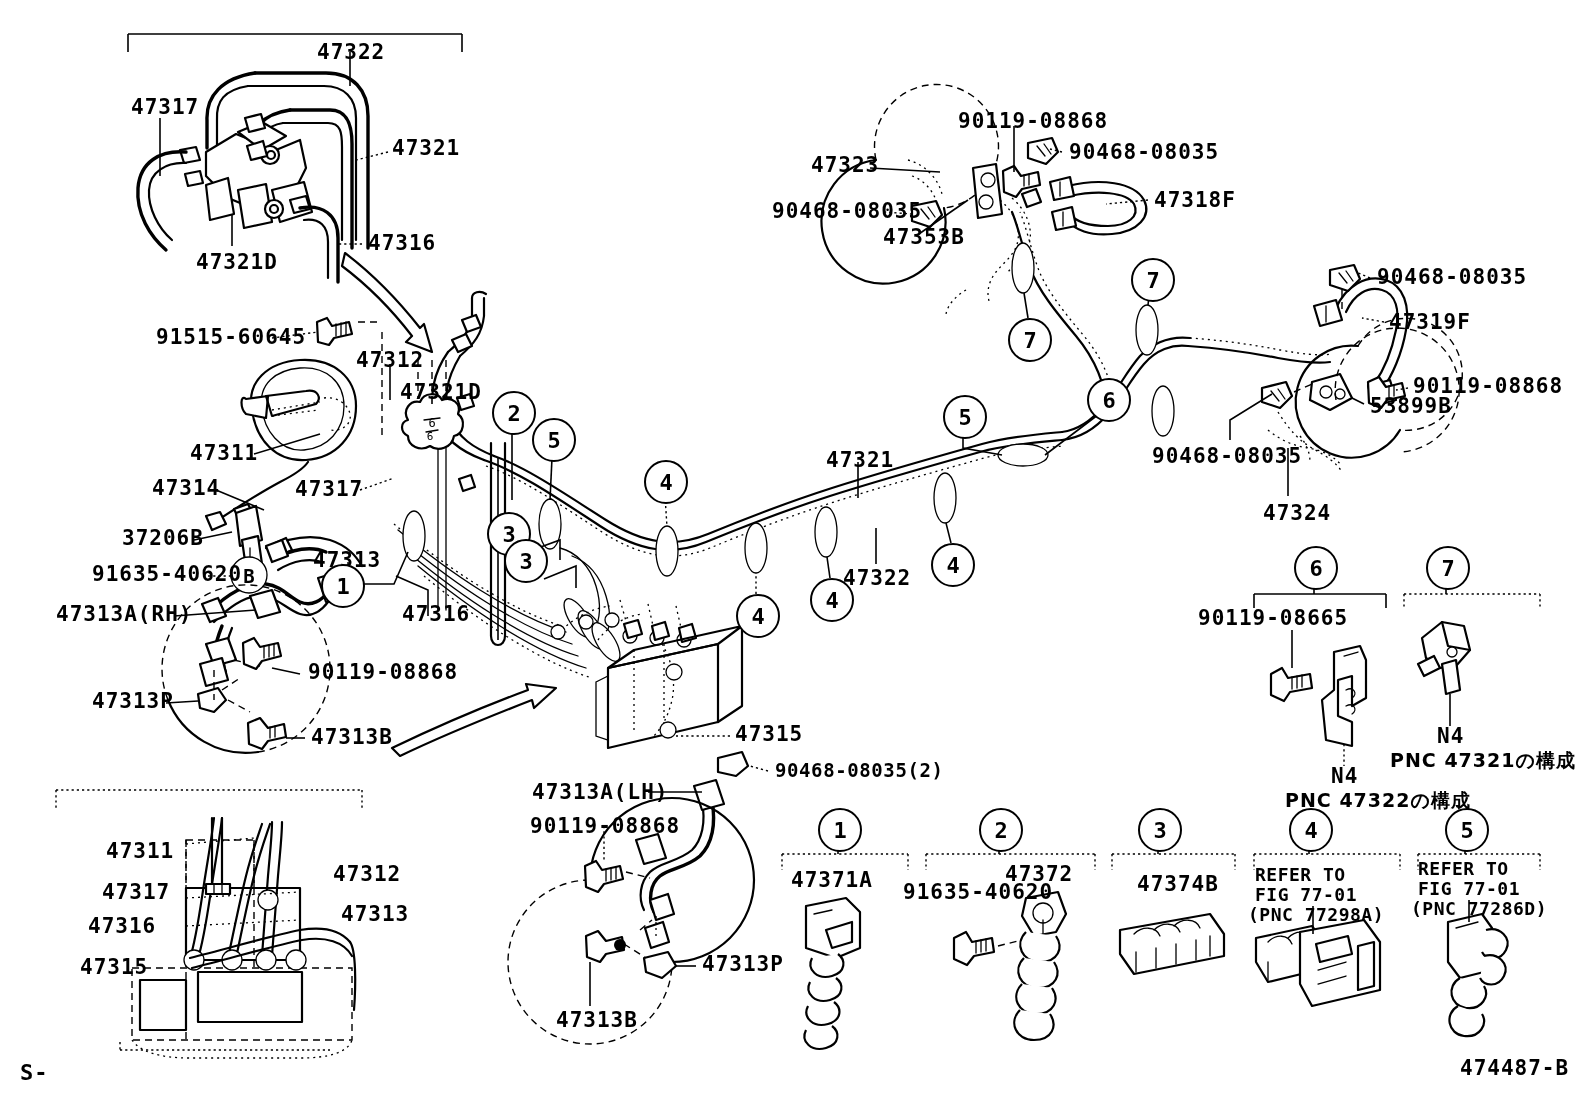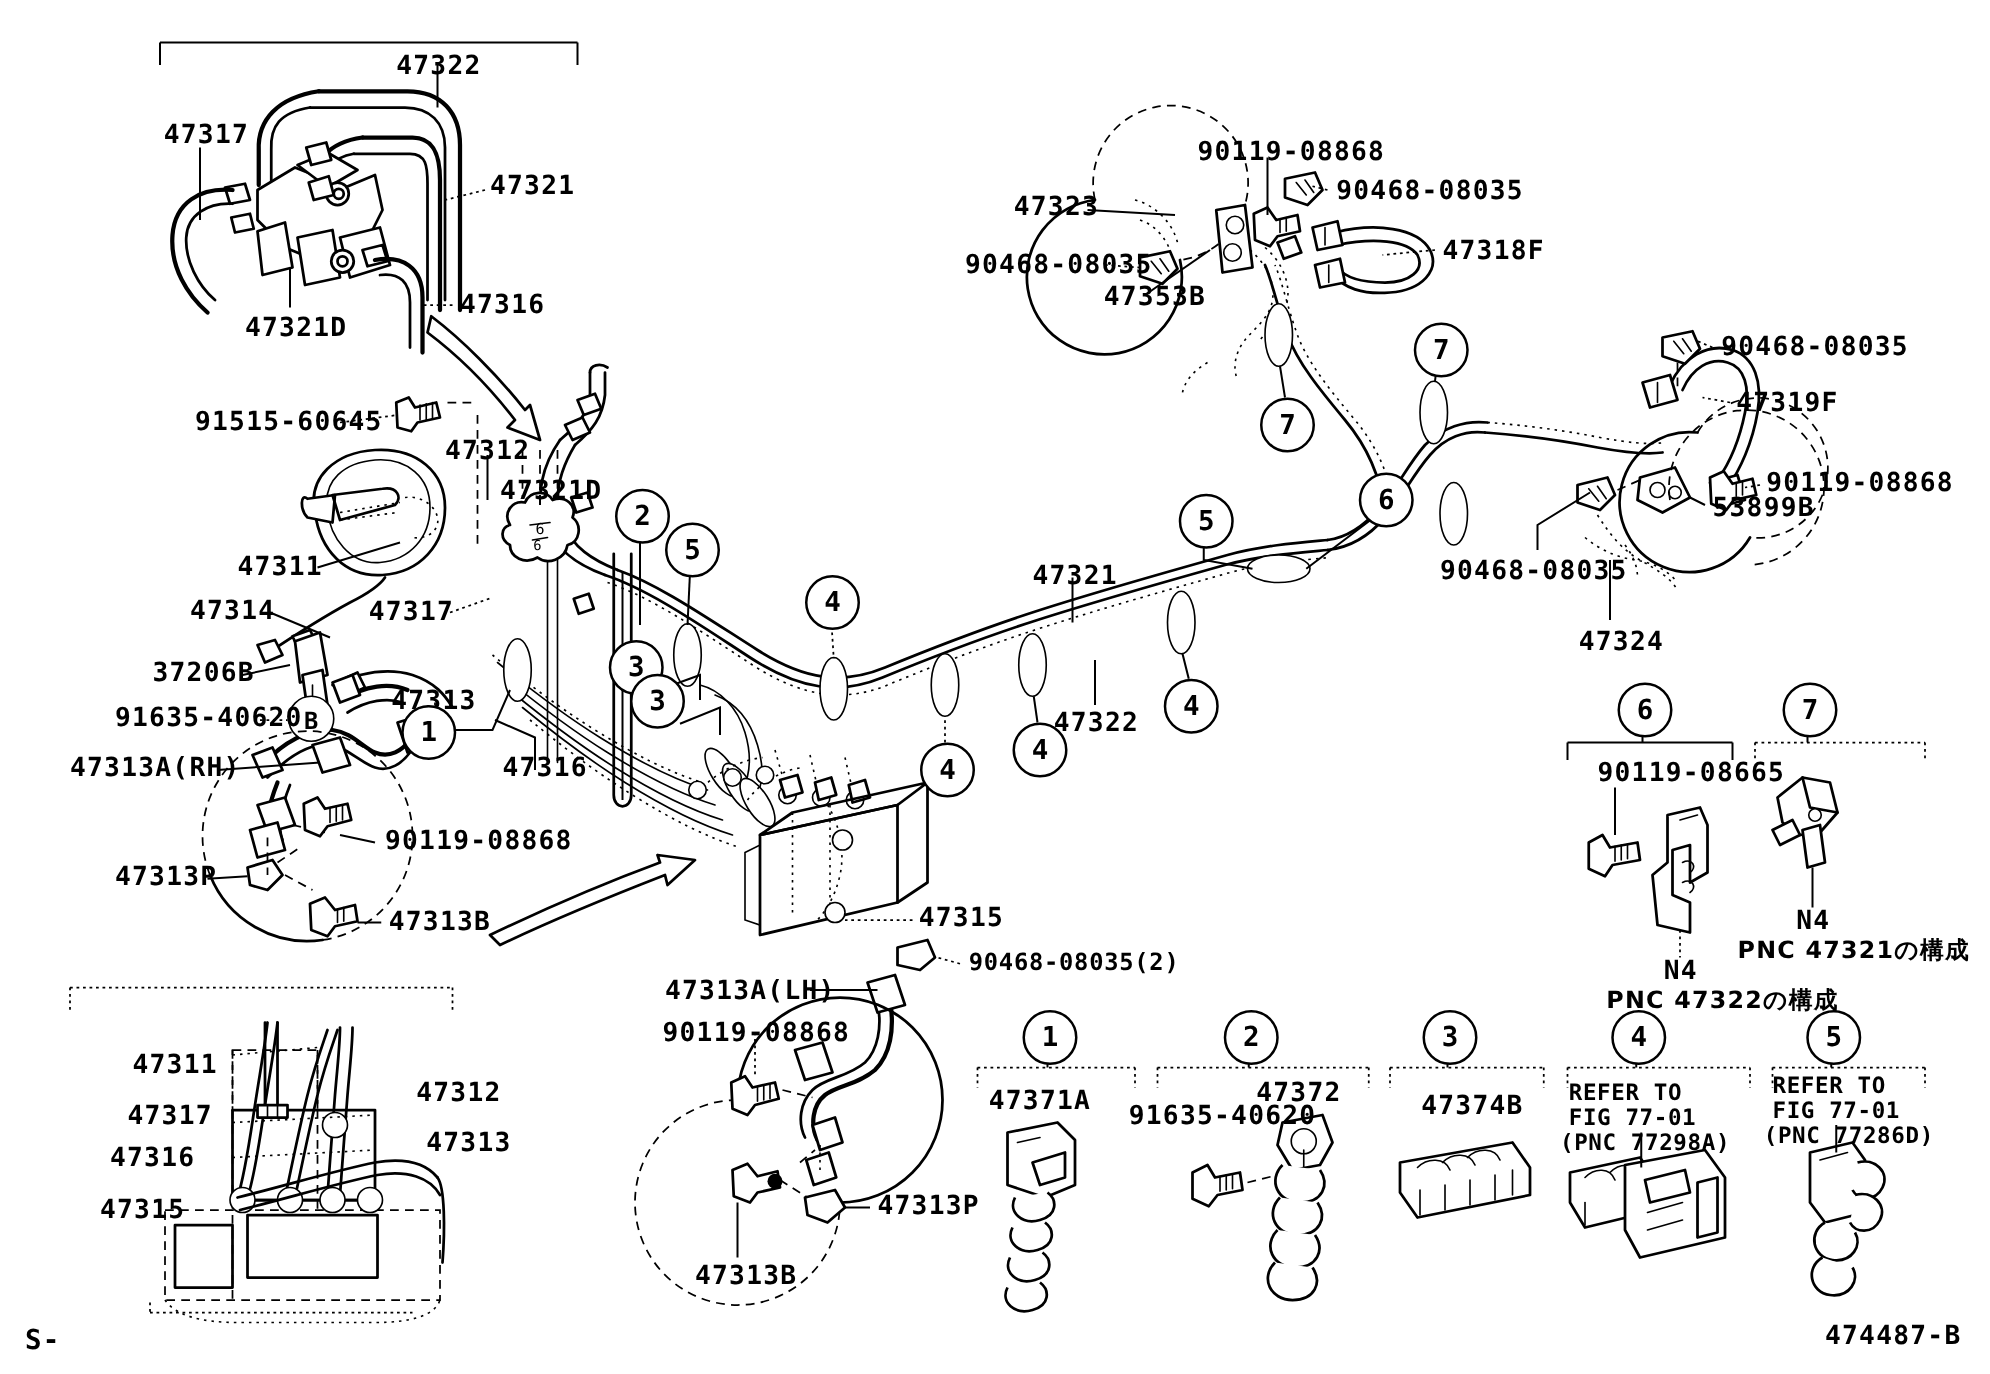--- a/index.html
+++ b/index.html
@@ -632,20 +632,20 @@
   <div class="lbl" style="left:1137px;top:874px;">47374B</div>
 
   <div class="lbl ref" style="left:1255px;top:864px;">REFER TO</div>
   <div class="lbl ref" style="left:1255px;top:884px;">FIG 77-01</div>
   <div class="lbl ref" style="left:1248px;top:904px;">(PNC 77298A)</div>
 
   <div class="lbl ref" style="left:1418px;top:858px;">REFER TO</div>
   <div class="lbl ref" style="left:1418px;top:878px;">FIG 77-01</div>
   <div class="lbl ref" style="left:1411px;top:898px;">(PNC 77286D)</div>
 
-  <div class="lbl" style="left:1278px;top:608px;">90119-08665</div>
+  <div class="lbl" style="left:1198px;top:608px;">90119-08665</div>
   <div class="lbl" style="left:1331px;top:766px;">N4</div>
   <div class="lbl jp" style="left:1285px;top:791px;">PNC 47322の構成</div>
 
   <div class="lbl" style="left:1437px;top:726px;">N4</div>
   <div class="lbl jp" style="left:1390px;top:751px;">PNC 47321の構成</div>
 
 </div>
 
 </body></html>

